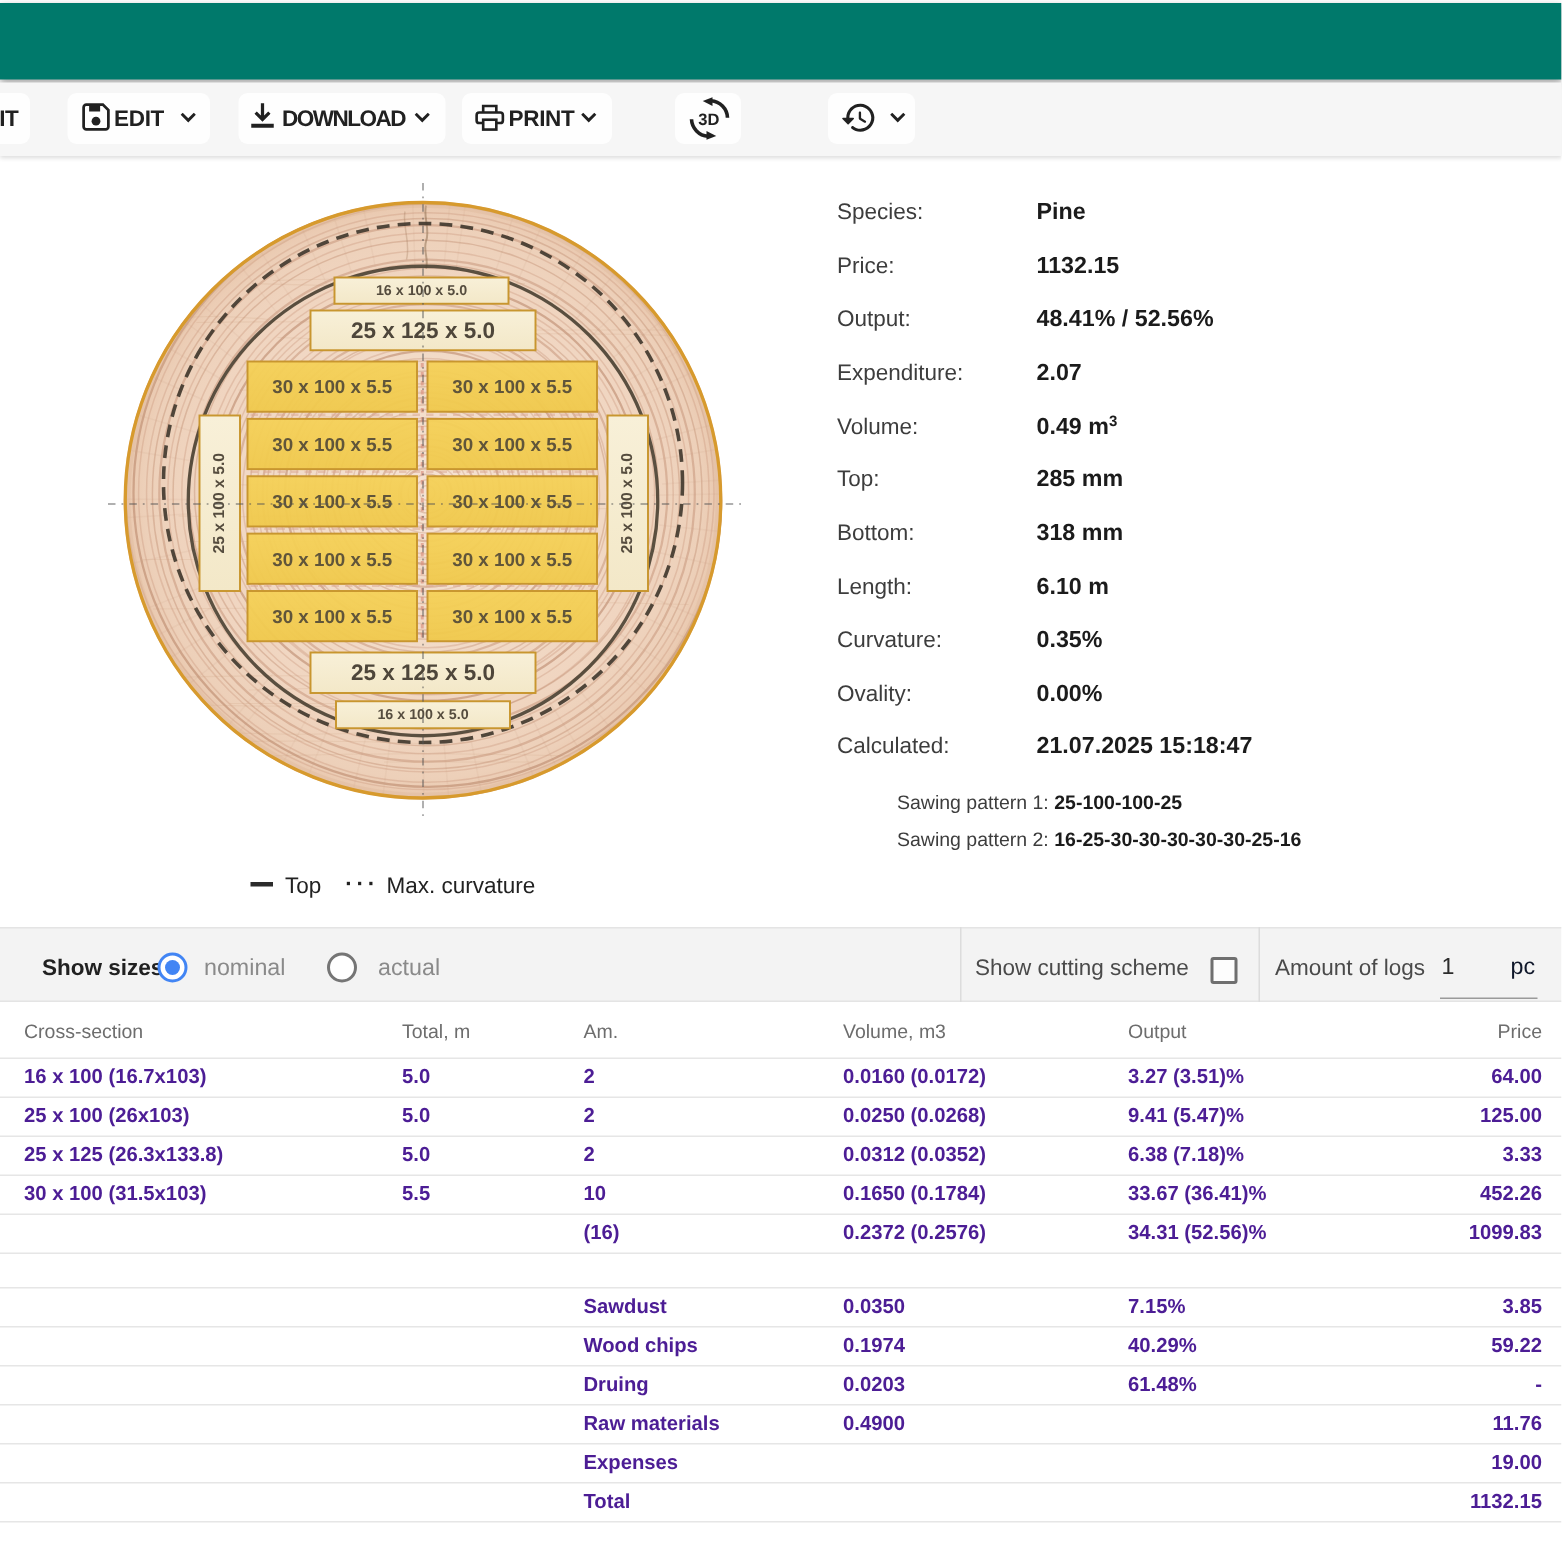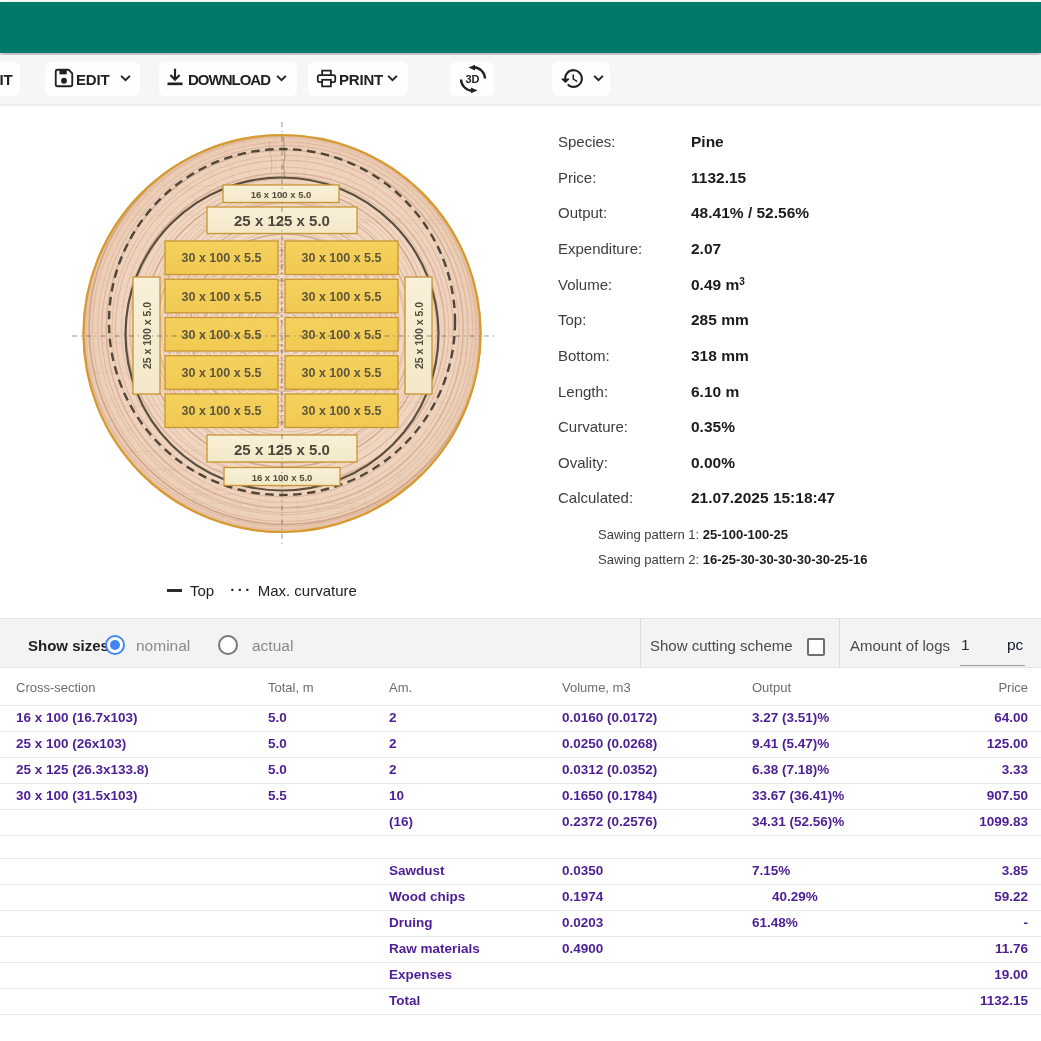--- a/index.html
+++ b/index.html
@@ -392,32 +392,32 @@
 <div class="td" style="top:762px;left:268px">5.0</div>
 <div class="td" style="top:762px;left:389px">2</div>
 <div class="td" style="top:762px;left:562px">0.0312 (0.0352)</div>
 <div class="td" style="top:762px;left:752px">6.38 (7.18)%</div>
 <div class="td tdr" style="top:762px">3.33</div>
 <div class="td" style="top:788px;left:16px">30 x 100 (31.5x103)</div>
 <div class="td" style="top:788px;left:268px">5.5</div>
 <div class="td" style="top:788px;left:389px">10</div>
 <div class="td" style="top:788px;left:562px">0.1650 (0.1784)</div>
 <div class="td" style="top:788px;left:752px">33.67 (36.41)%</div>
-<div class="td tdr" style="top:788px">907.50</div>
+<div class="td tdr" style="top:788px">452.26</div>
 <div class="td" style="top:814px;left:389px">(16)</div>
 <div class="td" style="top:814px;left:562px">0.2372 (0.2576)</div>
 <div class="td" style="top:814px;left:752px">34.31 (52.56)%</div>
 <div class="td tdr" style="top:814px">1099.83</div>
 <div class="td" style="top:863px;left:389px">Sawdust</div>
 <div class="td" style="top:863px;left:562px">0.0350</div>
 <div class="td" style="top:863px;left:752px">7.15%</div>
 <div class="td tdr" style="top:863px">3.85</div>
 <div class="td" style="top:889px;left:389px">Wood chips</div>
 <div class="td" style="top:889px;left:562px">0.1974</div>
-<div class="td" style="top:889px;left:772px">40.29%</div>
+<div class="td" style="top:889px;left:752px">40.29%</div>
 <div class="td tdr" style="top:889px">59.22</div>
 <div class="td" style="top:915px;left:389px">Druing</div>
 <div class="td" style="top:915px;left:562px">0.0203</div>
 <div class="td" style="top:915px;left:752px">61.48%</div>
 <div class="td tdr" style="top:915px">-</div>
 <div class="td" style="top:941px;left:389px">Raw materials</div>
 <div class="td" style="top:941px;left:562px">0.4900</div>
 <div class="td tdr" style="top:941px">11.76</div>
 <div class="td" style="top:967px;left:389px">Expenses</div>
 <div class="td tdr" style="top:967px">19.00</div>

